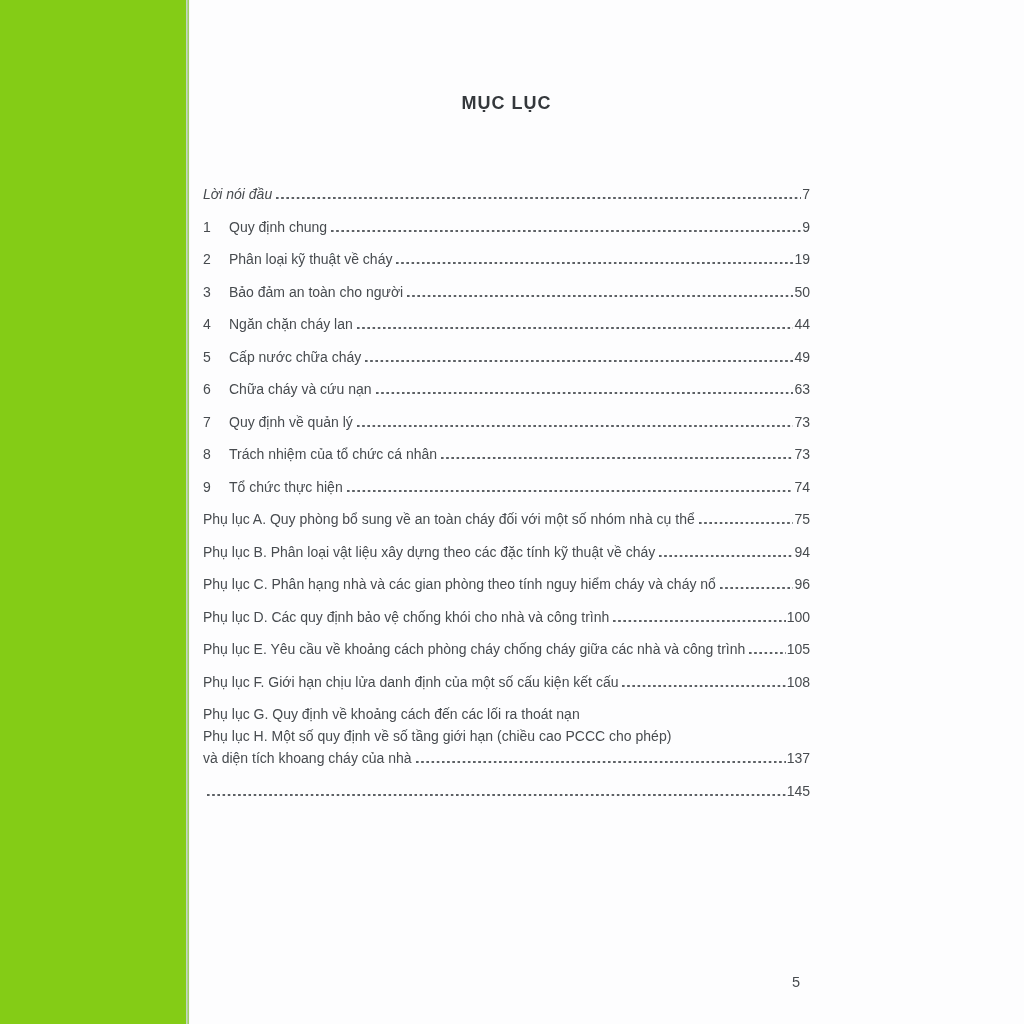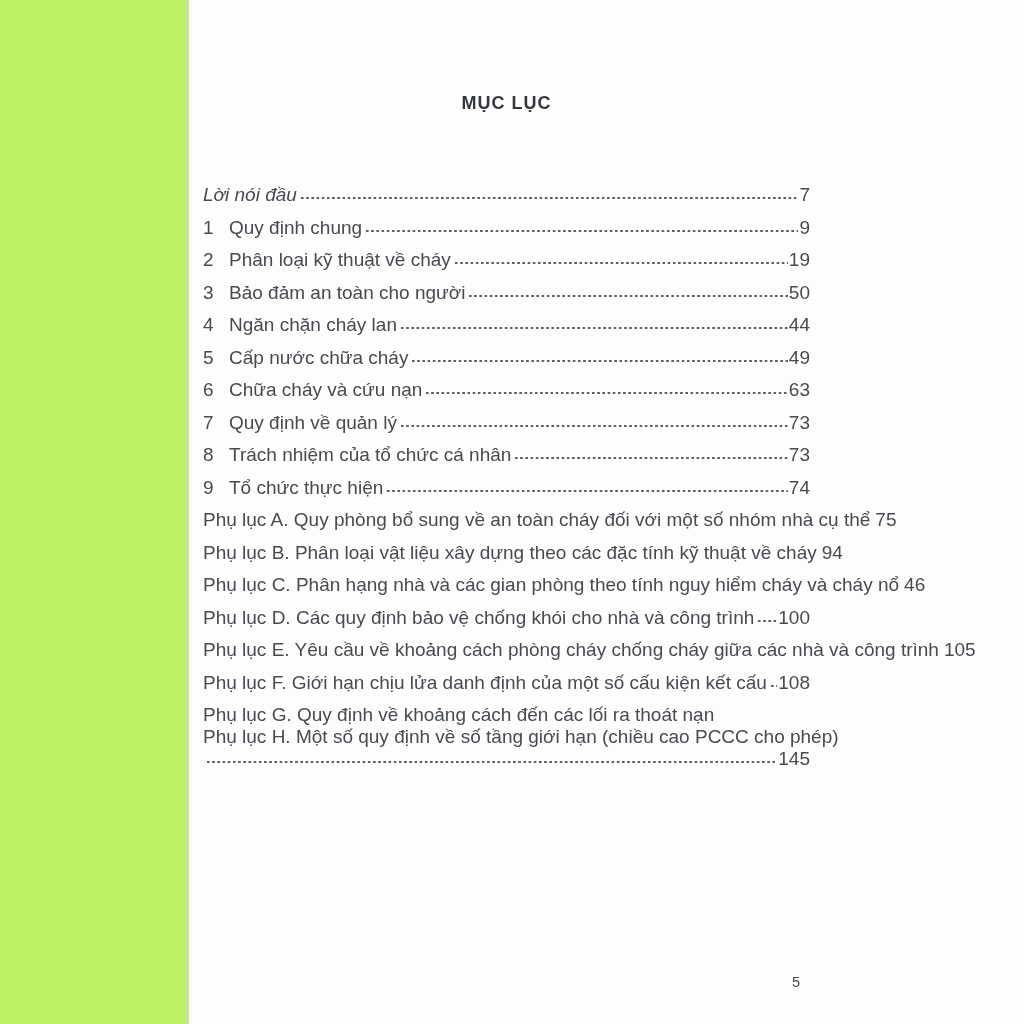--- a/index.html
+++ b/index.html
@@ -6,30 +6,30 @@
     --text:#474b4f;
     --title:#34383c;
     --dots:#5c6064;
     --edge:#ccd6e0;
     --paper:#fdfdfe;
   }
   *{margin:0;padding:0;box-sizing:border-box;}
   html,body{width:1024px;height:1024px;overflow:hidden;background:#ffffff;}
   body{font-family:"Liberation Sans","DejaVu Sans",sans-serif;color:var(--text);}
 
-  .scan{position:absolute;inset:0;background:#bef264;}
+  .scan{position:absolute;inset:0;background:#84cc16;}
   .paper{position:absolute;left:189px;top:0;right:0;bottom:0;background:var(--paper);}
   .page-edge{position:absolute;left:186px;top:0;width:4px;height:100%;
     background:linear-gradient(to right,var(--edge),rgba(242,246,250,0));}
 
   .content{position:absolute;left:203px;top:93px;width:607px;}
   .title{font-size:18px;line-height:20px;font-weight:bold;letter-spacing:1px;
     text-align:center;color:var(--title);margin:0 0 73px 0;}
 
-  .toc{font-size:19px;}
+  .toc{font-size:14px;}
   .row{display:flex;align-items:flex-end;line-height:17px;margin-bottom:15.5px;white-space:nowrap;}
   .row.cont{margin-bottom:5px;}
   .num{flex:none;width:26px;}
   .label{flex:none;}
   .label.italic{font-style:italic;}
   .leader{flex:1 1 auto;height:6px;margin:0 1px 2px 4px;
     background-image:radial-gradient(circle at 1.3px 3px,var(--dots) 1.05px,rgba(0,0,0,0) 1.45px);
     background-size:5.2px 6px;background-repeat:repeat-x;background-position:left bottom;}
   .pagenum{flex:none;}
 
@@ -110,21 +110,21 @@
           <span class="pagenum">75</span>
         </div>
         <div class="row">
           <span class="label">Phụ lục B. Phân loại vật liệu xây dựng theo các đặc tính kỹ thuật về cháy</span>
           <span class="leader"></span>
           <span class="pagenum">94</span>
         </div>
         <div class="row">
           <span class="label">Phụ lục C. Phân hạng nhà và các gian phòng theo tính nguy hiểm cháy và cháy nổ</span>
           <span class="leader"></span>
-          <span class="pagenum">46</span>
+          <span class="pagenum">96</span>
         </div>
         <div class="row">
           <span class="label">Phụ lục D. Các quy định bảo vệ chống khói cho nhà và công trình</span>
           <span class="leader"></span>
           <span class="pagenum">100</span>
         </div>
         <div class="row">
           <span class="label">Phụ lục E. Yêu cầu về khoảng cách phòng cháy chống cháy giữa các nhà và công trình</span>
           <span class="leader"></span>
           <span class="pagenum">105</span>
@@ -134,20 +134,25 @@
           <span class="leader"></span>
           <span class="pagenum">108</span>
         </div>
         <div class="row cont">
           <span class="label">Phụ lục G. Quy định về khoảng cách đến các lối ra thoát nạn</span>
         </div>
         <div class="row cont">
           <span class="label">Phụ lục H. Một số quy định về số tầng giới hạn (chiều cao PCCC cho phép)</span>
         </div>
         <div class="row">
+          <span class="label">và diện tích khoang cháy của nhà</span>
+          <span class="leader"></span>
+          <span class="pagenum">137</span>
+        </div>
+        <div class="row">
           <span class="leader"></span>
           <span class="pagenum">145</span>
         </div>
       </div>
   </div>
 
   <div class="footer-num">5</div>
 </div>
 
 </body></html>

